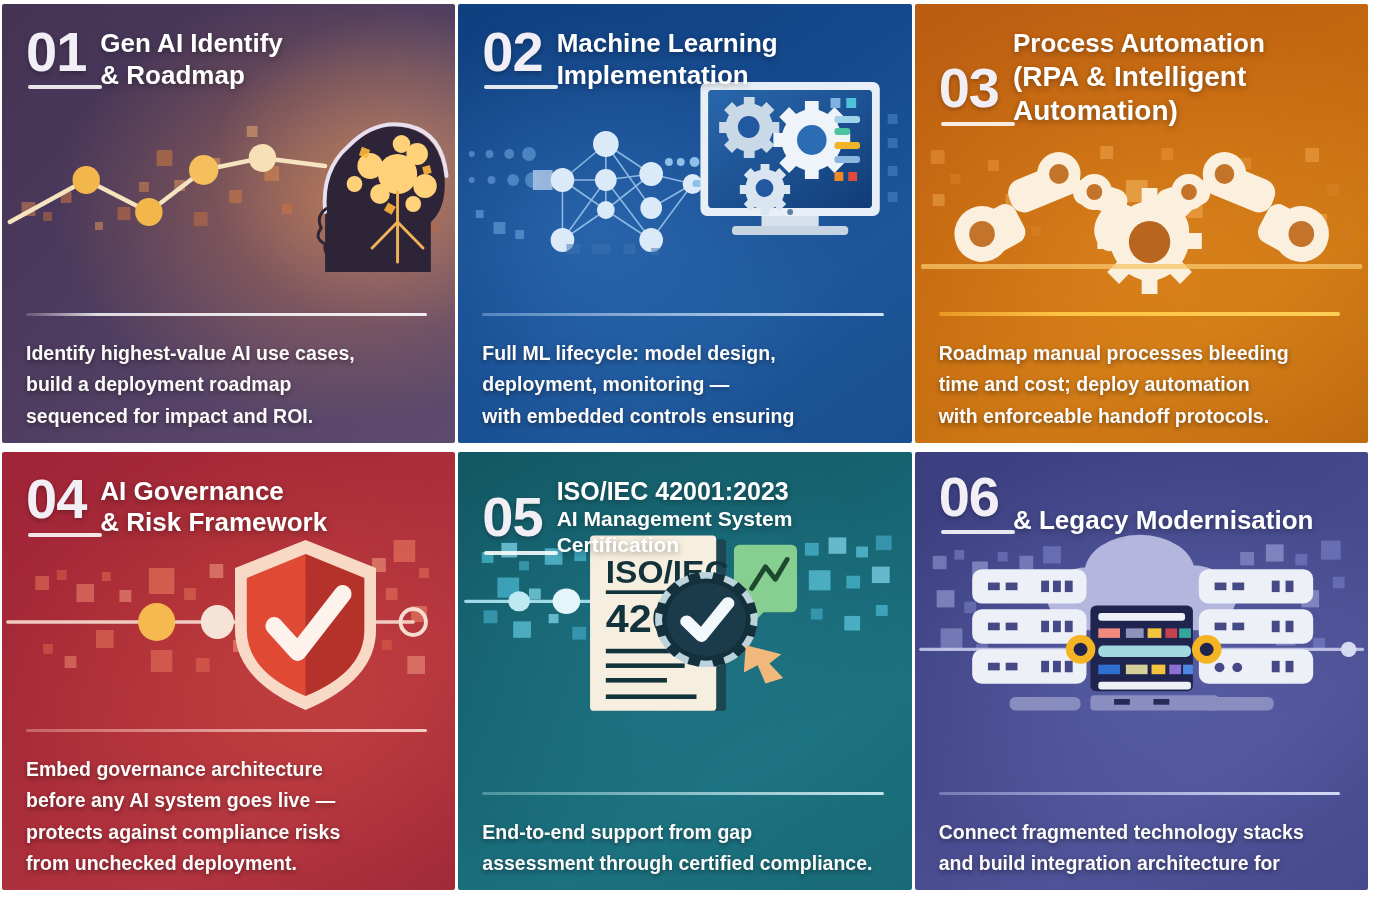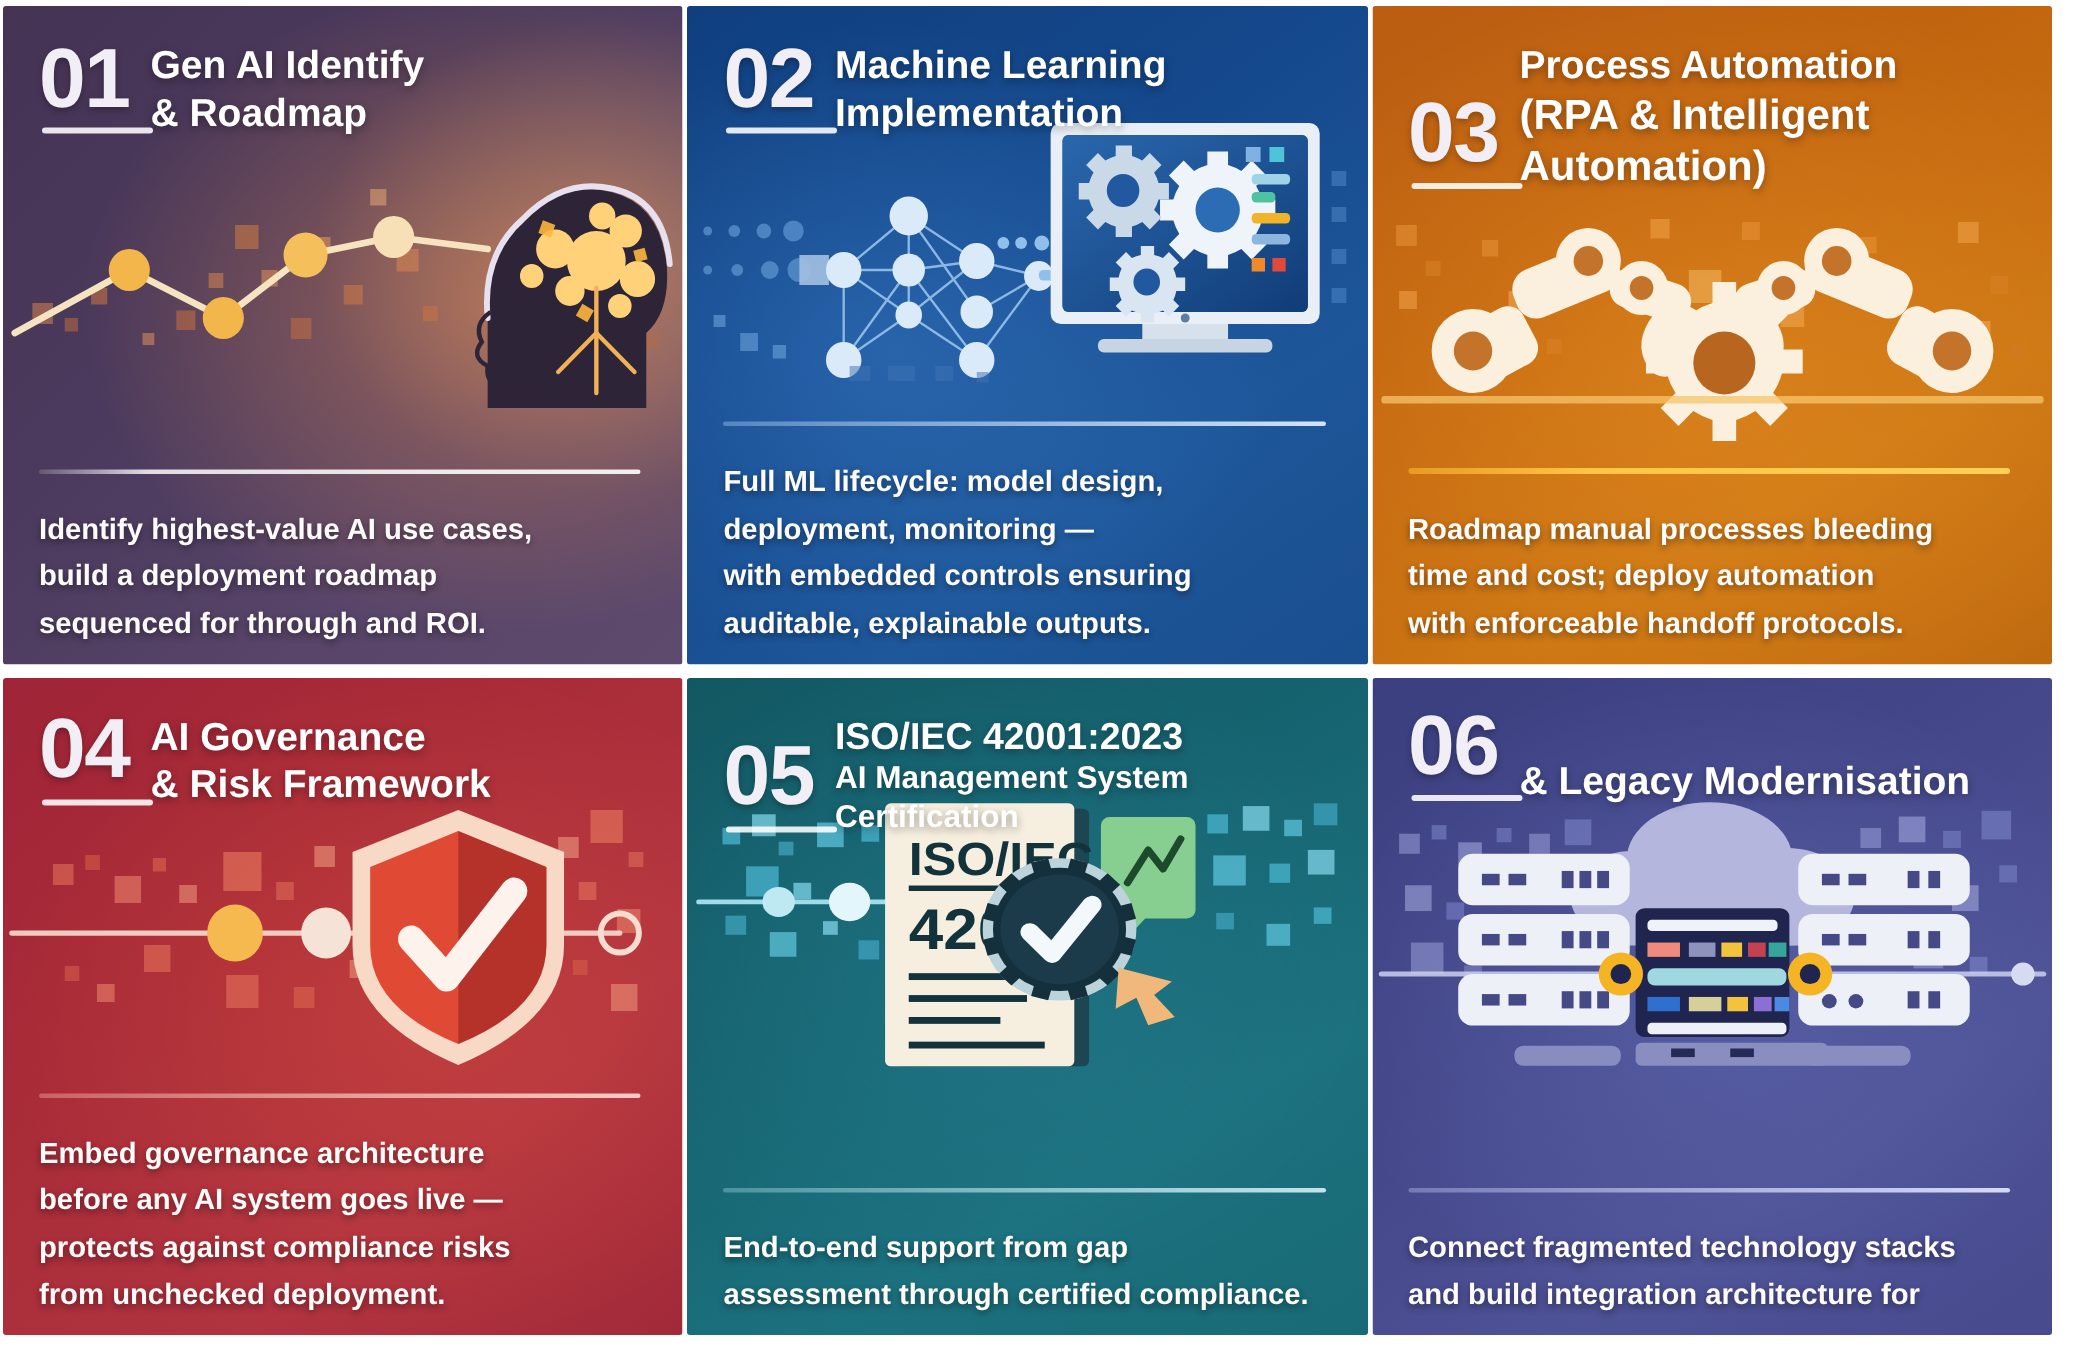--- a/index.html
+++ b/index.html
@@ -153,21 +153,21 @@
         <div class="title">
           <span>Gen AI Identify</span>
           <span class="l2">&amp; Roadmap</span>
         </div>
       </div>
       <div class="spacer"></div>
       <div class="divider"></div>
       <div class="body">
         <span>Identify highest-value AI use cases,</span>
         <span>build a deployment roadmap</span>
-        <span>sequenced for through and ROI.</span>
+        <span>sequenced for impact and ROI.</span>
       </div>
     </div>
   </div>
 
   <div class="card c2">
     <div class="bg"></div>
     <div class="art">
       <svg viewBox="0 0 460 210" width="100%" height="100%" preserveAspectRatio="none">
         <g fill="#5d93cf" opacity=".75">
           <circle cx="14" cy="92" r="3"></circle>
@@ -268,21 +268,20 @@
           <span>Machine Learning</span>
           <span class="l2">Implementation</span>
         </div>
       </div>
       <div class="spacer"></div>
       <div class="divider"></div>
       <div class="body">
         <span>Full ML lifecycle: model design,</span>
         <span>deployment, monitoring —</span>
         <span>with embedded controls ensuring</span>
-        <span>auditable, explainable outputs.</span>
       </div>
     </div>
   </div>
 
   <div class="card c3">
     <div class="bg"></div>
     <div class="art">
       <svg viewBox="0 0 460 210" width="100%" height="100%" preserveAspectRatio="none">
         <g opacity=".55">
           <rect x="16" y="88" width="14" height="14" fill="#e8943a"></rect>

